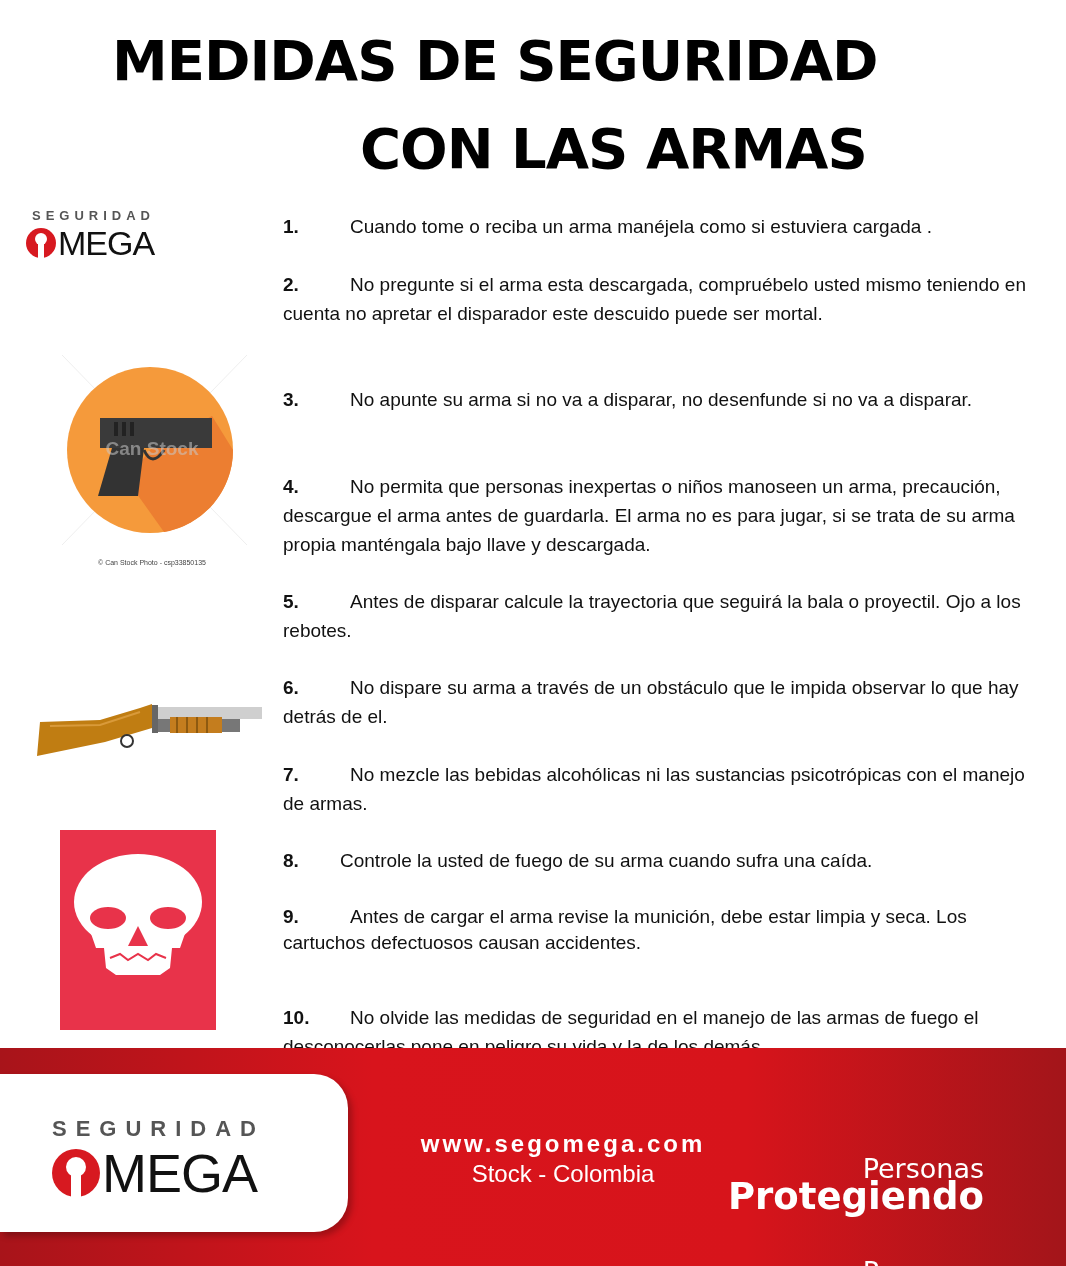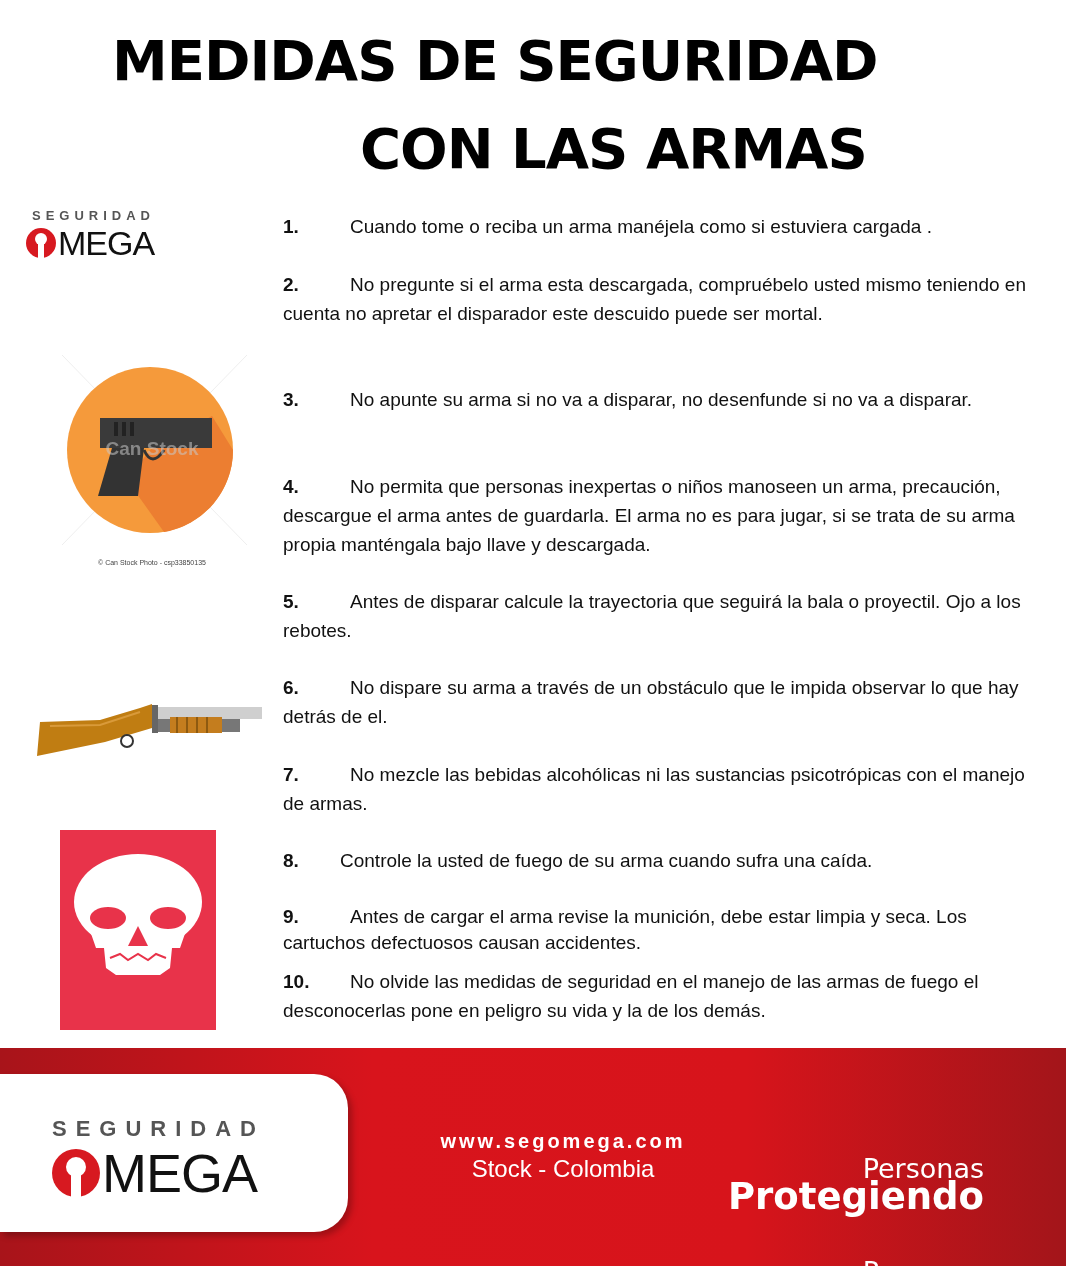--- a/index.html
+++ b/index.html
@@ -22,21 +22,21 @@
   .rule .num{font-weight:bold;display:inline-block;width:67px;}
   .footer{position:absolute;left:0;top:1048px;width:1066px;height:218px;background:linear-gradient(90deg,#a8141a 0%,#d8141c 35%,#d7141b 70%,#a3151a 100%);}
   .footer-card{position:absolute;left:0;top:26px;width:348px;height:158px;background:#fff;border-radius:0 34px 34px 0;box-shadow:4px 4px 6px rgba(0,0,0,0.25);}
   .footer-card .seg{position:absolute;left:52px;top:42px;font-size:22px;letter-spacing:9px;color:#555;font-weight:bold;}
   .footer-card .mega{position:absolute;left:52px;top:72px;display:flex;align-items:center;}
   .footer-card .omega-ring{width:48px;height:48px;}
   .footer-card .omega-ring::before{left:14px;top:8px;width:20px;height:20px;}
   .footer-card .omega-ring::after{left:19px;top:24px;width:10px;height:26px;}
   .footer-card .mega-text{font-size:54px;line-height:54px;}
   .website{position:absolute;left:403px;top:82px;width:320px;text-align:center;color:#fff;}
-  .website .url{font-size:20px;letter-spacing:3px;font-weight:bold;}
+  .website .url{font-size:24px;letter-spacing:3px;font-weight:bold;}
   .website .city{font-size:24px;margin-top:2px;}
   .slogan{position:absolute;right:82px;top:60px;text-align:right;color:#fff;font-family:"DejaVu Sans",sans-serif;line-height:28px;}
   .slogan .s1,.slogan .s3{font-size:27px;margin-top:47px;}
   .slogan .s2{font-size:37px;font-weight:bold;}
 </style>
 </head>
 <body>
 
 <div class="title l1">MEDIDAS DE SEGURIDAD</div>
 <div class="title l2">CON LAS ARMAS</div>
@@ -96,21 +96,21 @@
 <div class="rules">
   <div class="rule" style="top:0px"><span class="num">1.</span><span>Cuando tome o reciba un arma manéjela como si estuviera cargada .</span></div>
   <div class="rule" style="top:58px"><span class="num">2.</span><span>No pregunte si el arma esta descargada, compruébelo usted mismo teniendo en cuenta no apretar el  disparador este descuido puede ser mortal.</span></div>
   <div class="rule" style="top:173px"><span class="num">3.</span><span>No apunte su arma si no va a disparar, no desenfunde si no va a disparar.</span></div>
   <div class="rule" style="top:260px"><span class="num">4.</span><span>No permita que personas inexpertas o niños manoseen un arma, precaución, descargue el arma antes de guardarla. El arma no es para jugar, si se trata de su arma propia manténgala bajo llave y descargada.</span></div>
   <div class="rule" style="top:375px"><span class="num">5.</span><span>Antes de disparar calcule la trayectoria que seguirá la bala o proyectil. Ojo a los rebotes.</span></div>
   <div class="rule" style="top:461px"><span class="num">6.</span><span>No dispare su arma a través de un obstáculo que le impida observar lo que hay detrás de el.</span></div>
   <div class="rule" style="top:548px"><span class="num">7.</span><span>No mezcle las bebidas alcohólicas ni las sustancias psicotrópicas con el manejo de armas.</span></div>
   <div class="rule" style="top:634px"><span class="num" style="width:57px">8.</span><span>Controle la usted de fuego de su arma cuando sufra una caída.</span></div>
   <div class="rule" style="top:692px;line-height:26px"><span class="num">9.</span><span>Antes de cargar el arma revise la munición, debe estar limpia y seca. Los cartuchos defectuosos causan accidentes.</span></div>
-  <div class="rule" style="top:755px"><span class="num">10.</span><span>No olvide las medidas de seguridad en el manejo de las armas de fuego el desconocerlas pone en peligro su vida y la de los demás.</span></div>
+  <div class="rule" style="top:791px"><span class="num">10.</span><span>No olvide las medidas de seguridad en el manejo de las armas de fuego el desconocerlas pone en peligro su vida y la de los demás.</span></div>
 </div>
 
 <div class="footer">
   <div class="footer-card">
     <div class="seg">SEGURIDAD</div>
     <div class="mega">
       <div class="omega-ring"></div>
       <span class="mega-text">MEGA</span>
     </div>
   </div>

